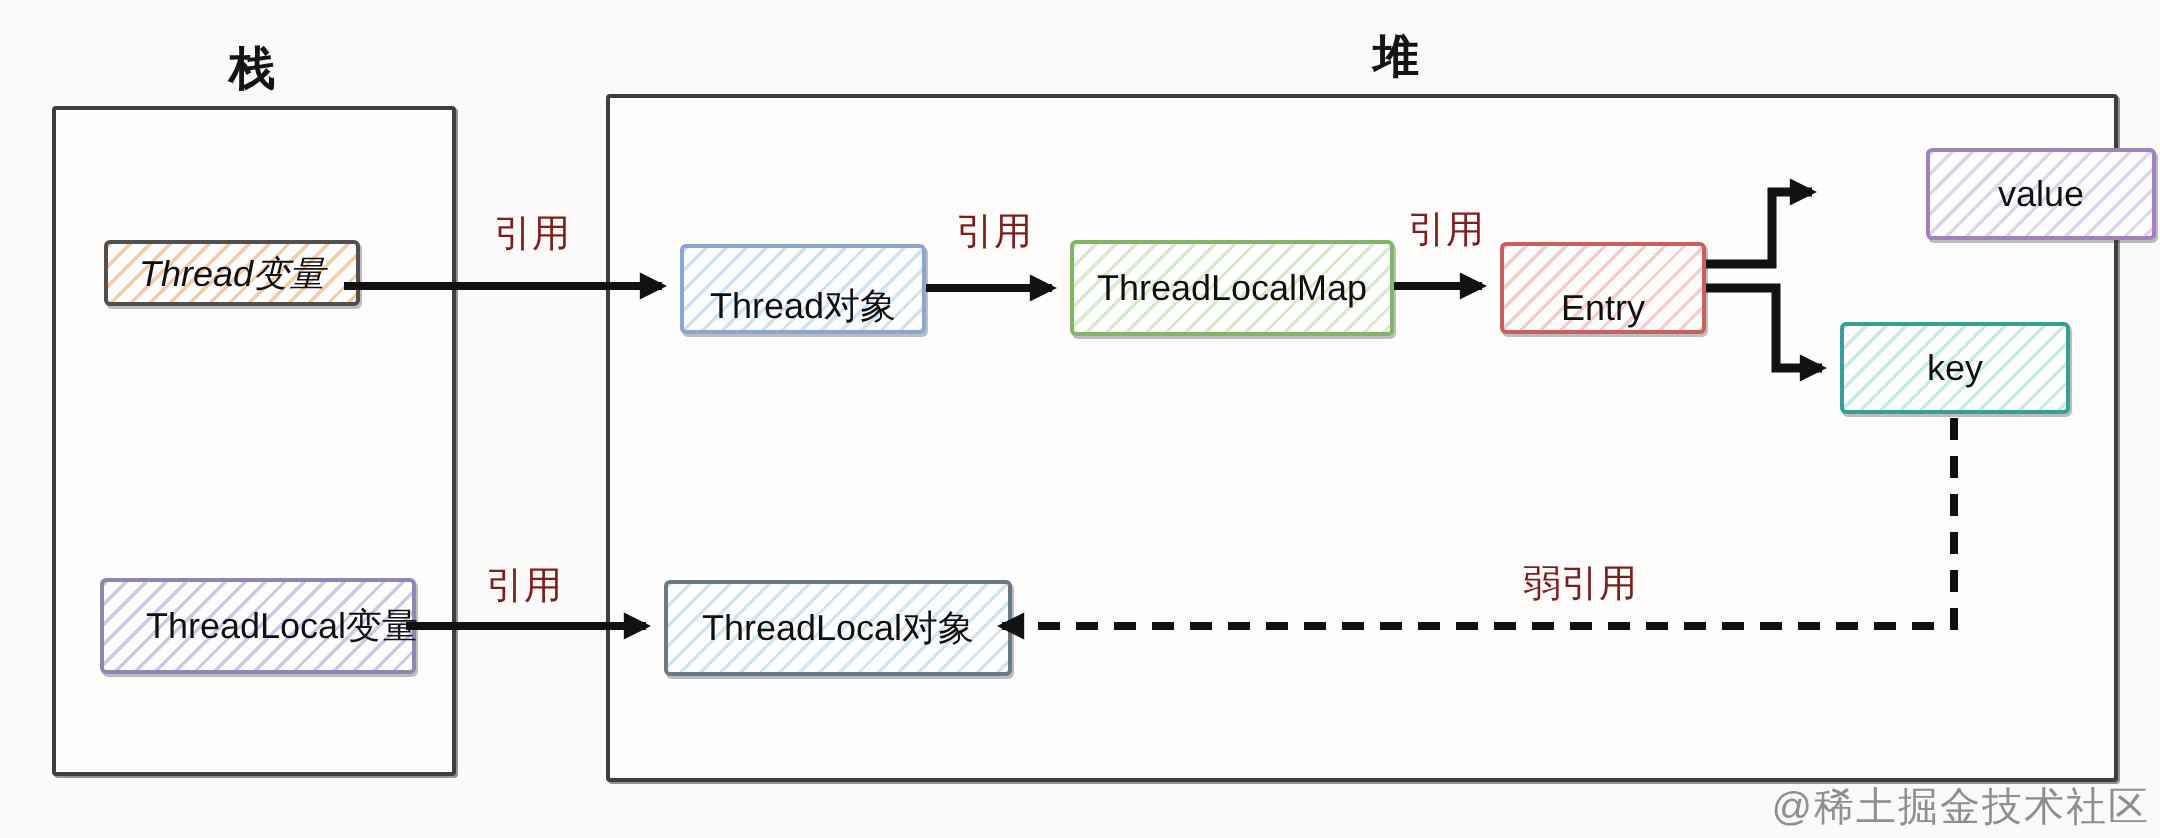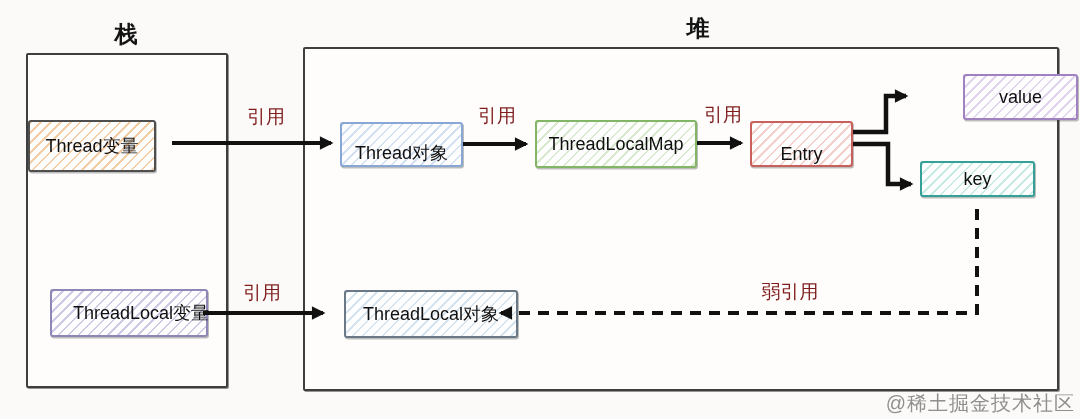--- a/index.html
+++ b/index.html
@@ -75,43 +75,43 @@
 <body>
 
 <div class="canvas">
 
   <div class="region-label" style="left:126px;top:19px;">栈</div>
   <div class="region-label" style="left:698px;top:13px;">堆</div>
 
   <div class="region" style="left:26px;top:53px;width:198px;height:331px;"></div>
   <div class="region" style="left:303px;top:47px;width:752px;height:340px;"></div>
 
-  <div class="node" style="left: 28px; top: 120px; width: 128px; height: 52px; --bc: #4f4f4f; --hc: #f3cda6;">
+  <div class="node" style="left: 52px; top: 120px; width: 128px; height: 33px; font-style: italic; --bc: #4f4f4f; --hc: #f3cda6;">
     <span>Thread变量</span>
   </div>
   <div class="node" style="left: 50px; top: 289px; width: 158px; height: 48px; padding-left: 24px; --bc: #8d87b5; --hc: #cfc9e6;">
     <span>ThreadLocal变量</span>
   </div>
 
   <div class="node" style="left: 340px; top: 122px; width: 123px; height: 45px; align-items: flex-end; --bc: #88a7d4; --hc: #d3e1f2;">
     <span>Thread对象</span>
   </div>
   <div class="node" style="left: 535px; top: 120px; width: 162px; height: 48px; --bc: #82b566; --hc: #d9ead0;">
     <span>ThreadLocalMap</span>
   </div>
   <div class="node" style="left: 750px; top: 121px; width: 103px; height: 46px; align-items: flex-end; --bc: #c9605c; --hc: #f5cfcc;">
     <span>Entry</span>
   </div>
   <div class="node" style="left: 915px; top: 74px; width: 115px; height: 46px; margin-left: 48px; --bc: #a082c0; --hc: #e0d5ec;">
     <span>value</span>
   </div>
-  <div class="node" style="left: 920px; top: 161px; width: 115px; height: 36px; --bc: #35a098; --hc: #c8ebe4;">
+  <div class="node" style="left: 920px; top: 161px; width: 115px; height: 46px; --bc: #35a098; --hc: #c8ebe4;">
     <span>key</span>
   </div>
-  <div class="node" style="left: 344px; top: 290px; width: 174px; height: 48px; --bc: #6b7886; --hc: #d6e4f0;">
+  <div class="node" style="left: 332px; top: 290px; width: 174px; height: 48px; --bc: #6b7886; --hc: #d6e4f0;">
     <span>ThreadLocal对象</span>
   </div>
 
   <div class="edge-label" style="left:266px;top:104px;">引用</div>
   <div class="edge-label" style="left:497px;top:103px;">引用</div>
   <div class="edge-label" style="left:723px;top:102px;">引用</div>
   <div class="edge-label" style="left:262px;top:280px;">引用</div>
   <div class="edge-label" style="left:790px;top:279px;">弱引用</div>
 
   <svg class="arrows" width="1080" height="419" viewBox="0 0 1080 419">

